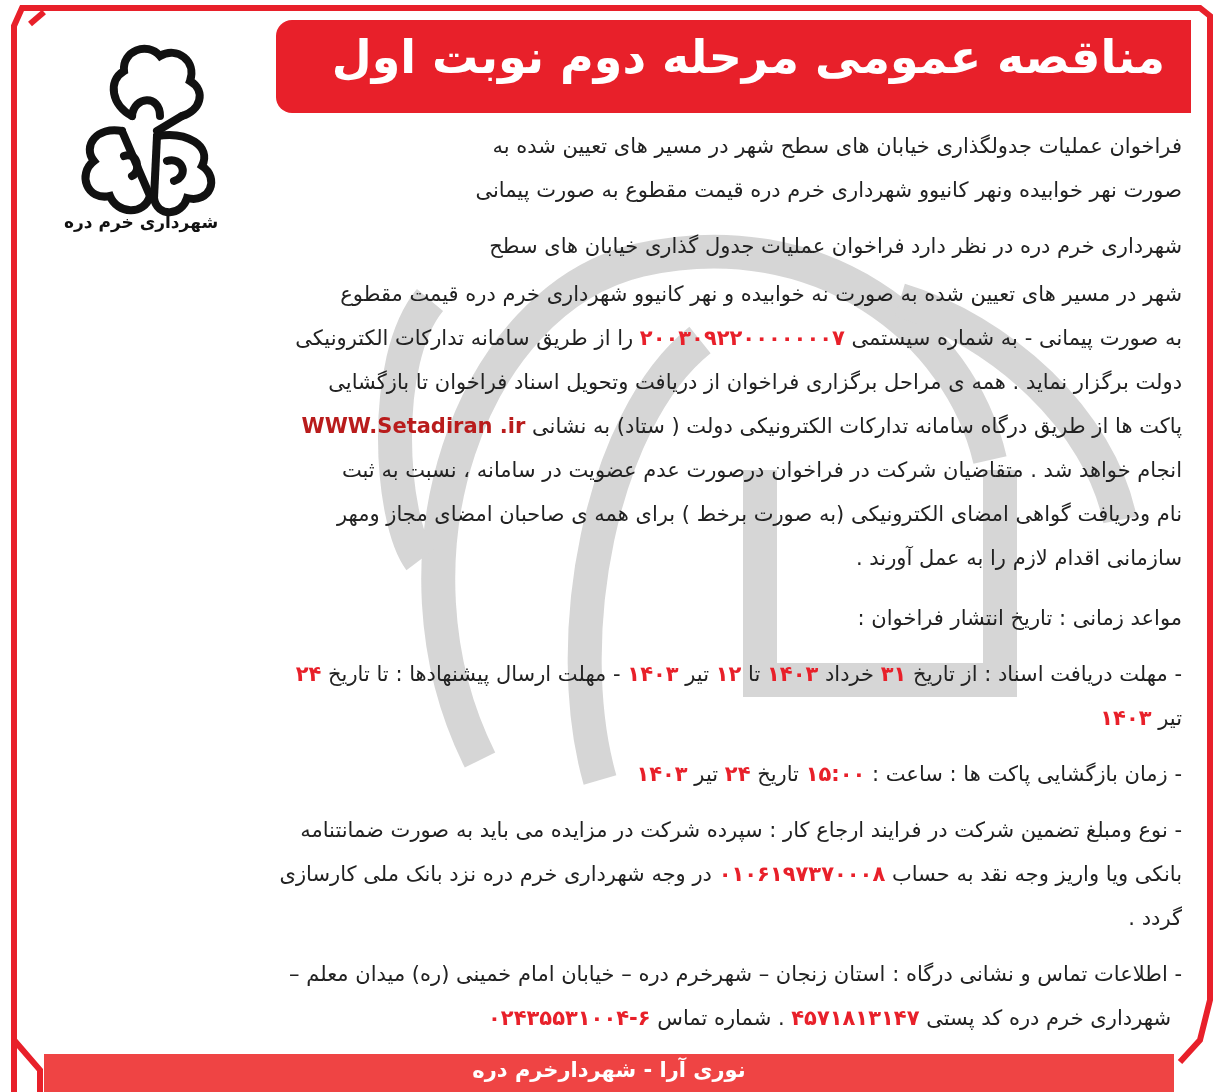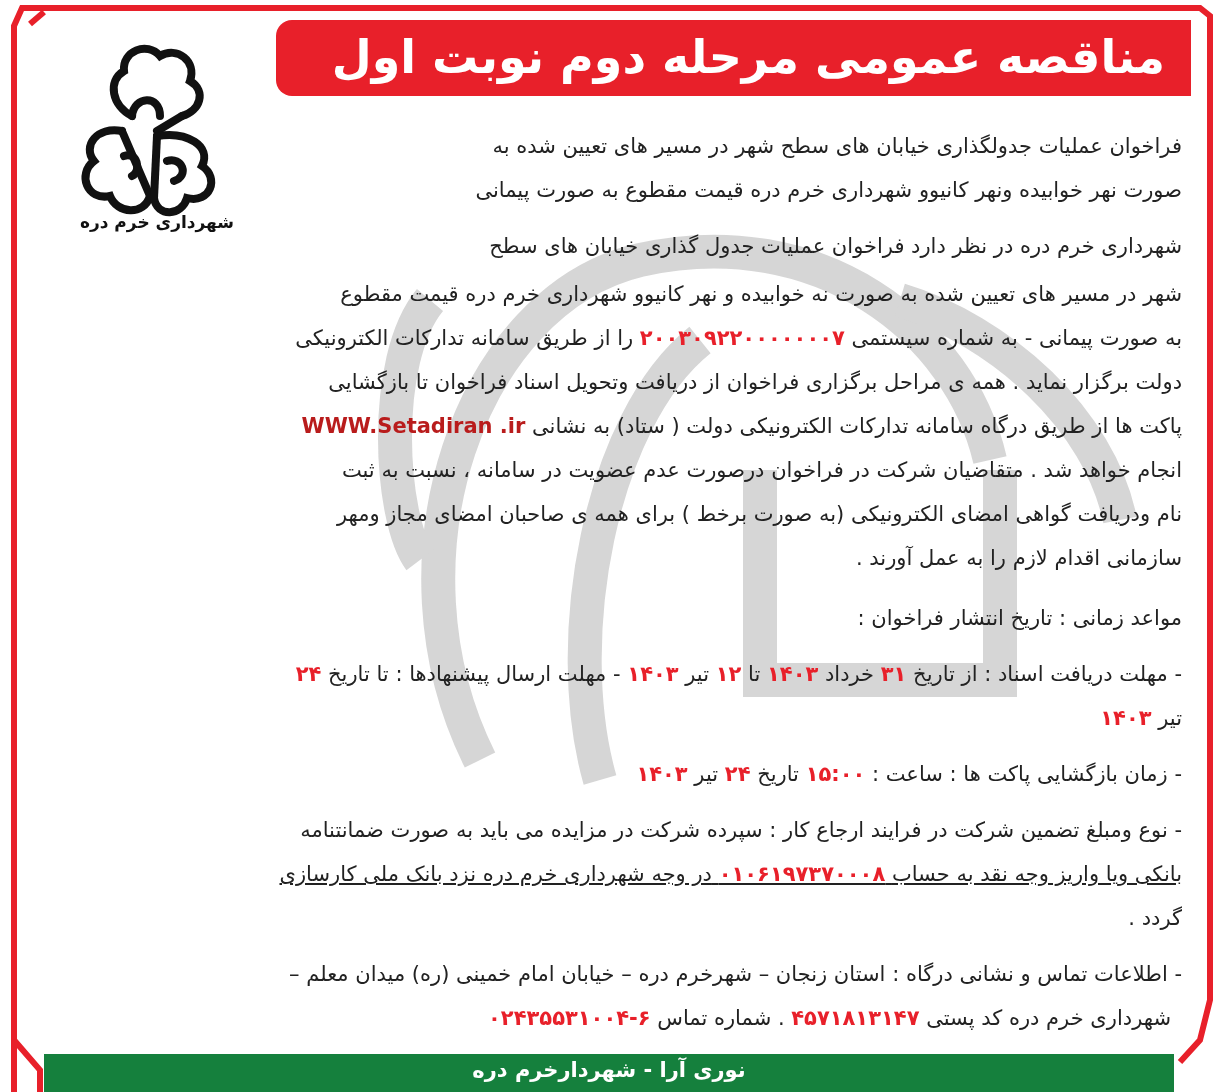--- a/index.html
+++ b/index.html
@@ -3,37 +3,37 @@
 <meta charset="utf-8">
 <style>
   html, body { margin:0; padding:0; background:#ffffff; }
   body { width:1218px; height:1092px; position:relative; overflow:hidden;
          font-family:"DejaVu Sans", sans-serif; color:#222222; }
 
   .frame { position:absolute; left:0; top:0; width:1218px; height:1092px; }
 
   .watermark { position:absolute; left:0; top:0; width:1218px; height:1092px; pointer-events:none; }
 
-  .title-banner { position:absolute; left:276px; top:20px; width:915px; height:76px;
+  .title-banner { position:absolute; left:276px; top:20px; width:915px; height:93px;
                   background:#e8202a; border-radius:16px 0 0 16px; }
   .title-text { position:absolute; right:26px; top:10px; color:#ffffff;
                 font-weight:bold; font-size:46px; direction:rtl; white-space:nowrap;
                 font-family:"DejaVu Sans", sans-serif; }
 
   .logo { position:absolute; left:62px; top:36px; width:170px; height:200px; }
-  .logo-caption { position:absolute; left:64px; top:212px; width:170px; text-align:right;
+  .logo-caption { position:absolute; left:64px; top:212px; width:170px; text-align:left;
                   direction:rtl; font-weight:bold; font-size:17px; color:#111111; }
 
   .body-text { position:absolute; direction:rtl; font-size:21px; color:#222222;
                white-space:nowrap; line-height:44px; }
   .hl { color:#e8202a; font-weight:bold; }
   .url { color:#b91c1c; font-weight:bold; font-family:"DejaVu Sans", sans-serif; }
 
   .footer-bar { position:absolute; left:44px; top:1054px; width:1130px; height:38px;
-                background:#15803d; }
+                background:#ef4444; }
   .footer-text { position:absolute; left:0; right:0; top:4px; text-align:center; direction:rtl;
                  color:#ffffff; font-size:21px; font-weight:bold; }
 </style>
 </head>
 <body>
 
 <svg class="frame" viewBox="0 0 1218 1092">
   <polyline points="14,1092 14,1040 14,26 22,8 1200,8 1210,16 1210,1000 1200,1040 1180,1062" fill="none" stroke="#e8202a" stroke-width="6"></polyline>
   <polyline points="14,1040 40,1070 40,1092" fill="none" stroke="#e8202a" stroke-width="6"></polyline>
   <polyline points="30,24 44,12" fill="none" stroke="#e8202a" stroke-width="6"></polyline>
@@ -114,21 +114,21 @@
 <div class="body-text" style="right:36px; top:752px;">
   <span>- زمان بازگشایی پاکت ها : ساعت :</span>
   <span class="hl">۱۵:۰۰</span>
   <span>تاریخ</span>
   <span class="hl">۲۴</span>
   <span>تیر</span>
   <span class="hl">۱۴۰۳</span>
 </div>
 
 <div class="body-text" style="right:36px; top:808px;">- نوع ومبلغ تضمین شرکت در فرایند ارجاع کار : سپرده شرکت در مزایده می باید به صورت ضمانتنامه</div>
-<div class="body-text" style="right:36px; top:852px;text-decoration:underline;">
+<div class="body-text" style="right:36px; top:852px;">
   <span>بانکی ویا واریز وجه نقد به حساب</span>
   <span class="hl">۰۱۰۶۱۹۷۳۷۰۰۰۸</span>
   <span>در وجه شهرداری خرم دره نزد بانک ملی کارسازی</span>
 </div>
 <div class="body-text" style="right:36px; top:896px;margin-left:11px;">گردد .</div>
 
 <div class="body-text" style="right:36px; top:952px;">- اطلاعات تماس و نشانی درگاه : استان زنجان – شهرخرم دره – خیابان امام خمینی (ره) میدان معلم –</div>
 <div class="body-text" style="right:47px; top:996px;">
   <span>شهرداری خرم دره  کد پستی</span>
   <span class="hl">۴۵۷۱۸۱۳۱۴۷</span>

